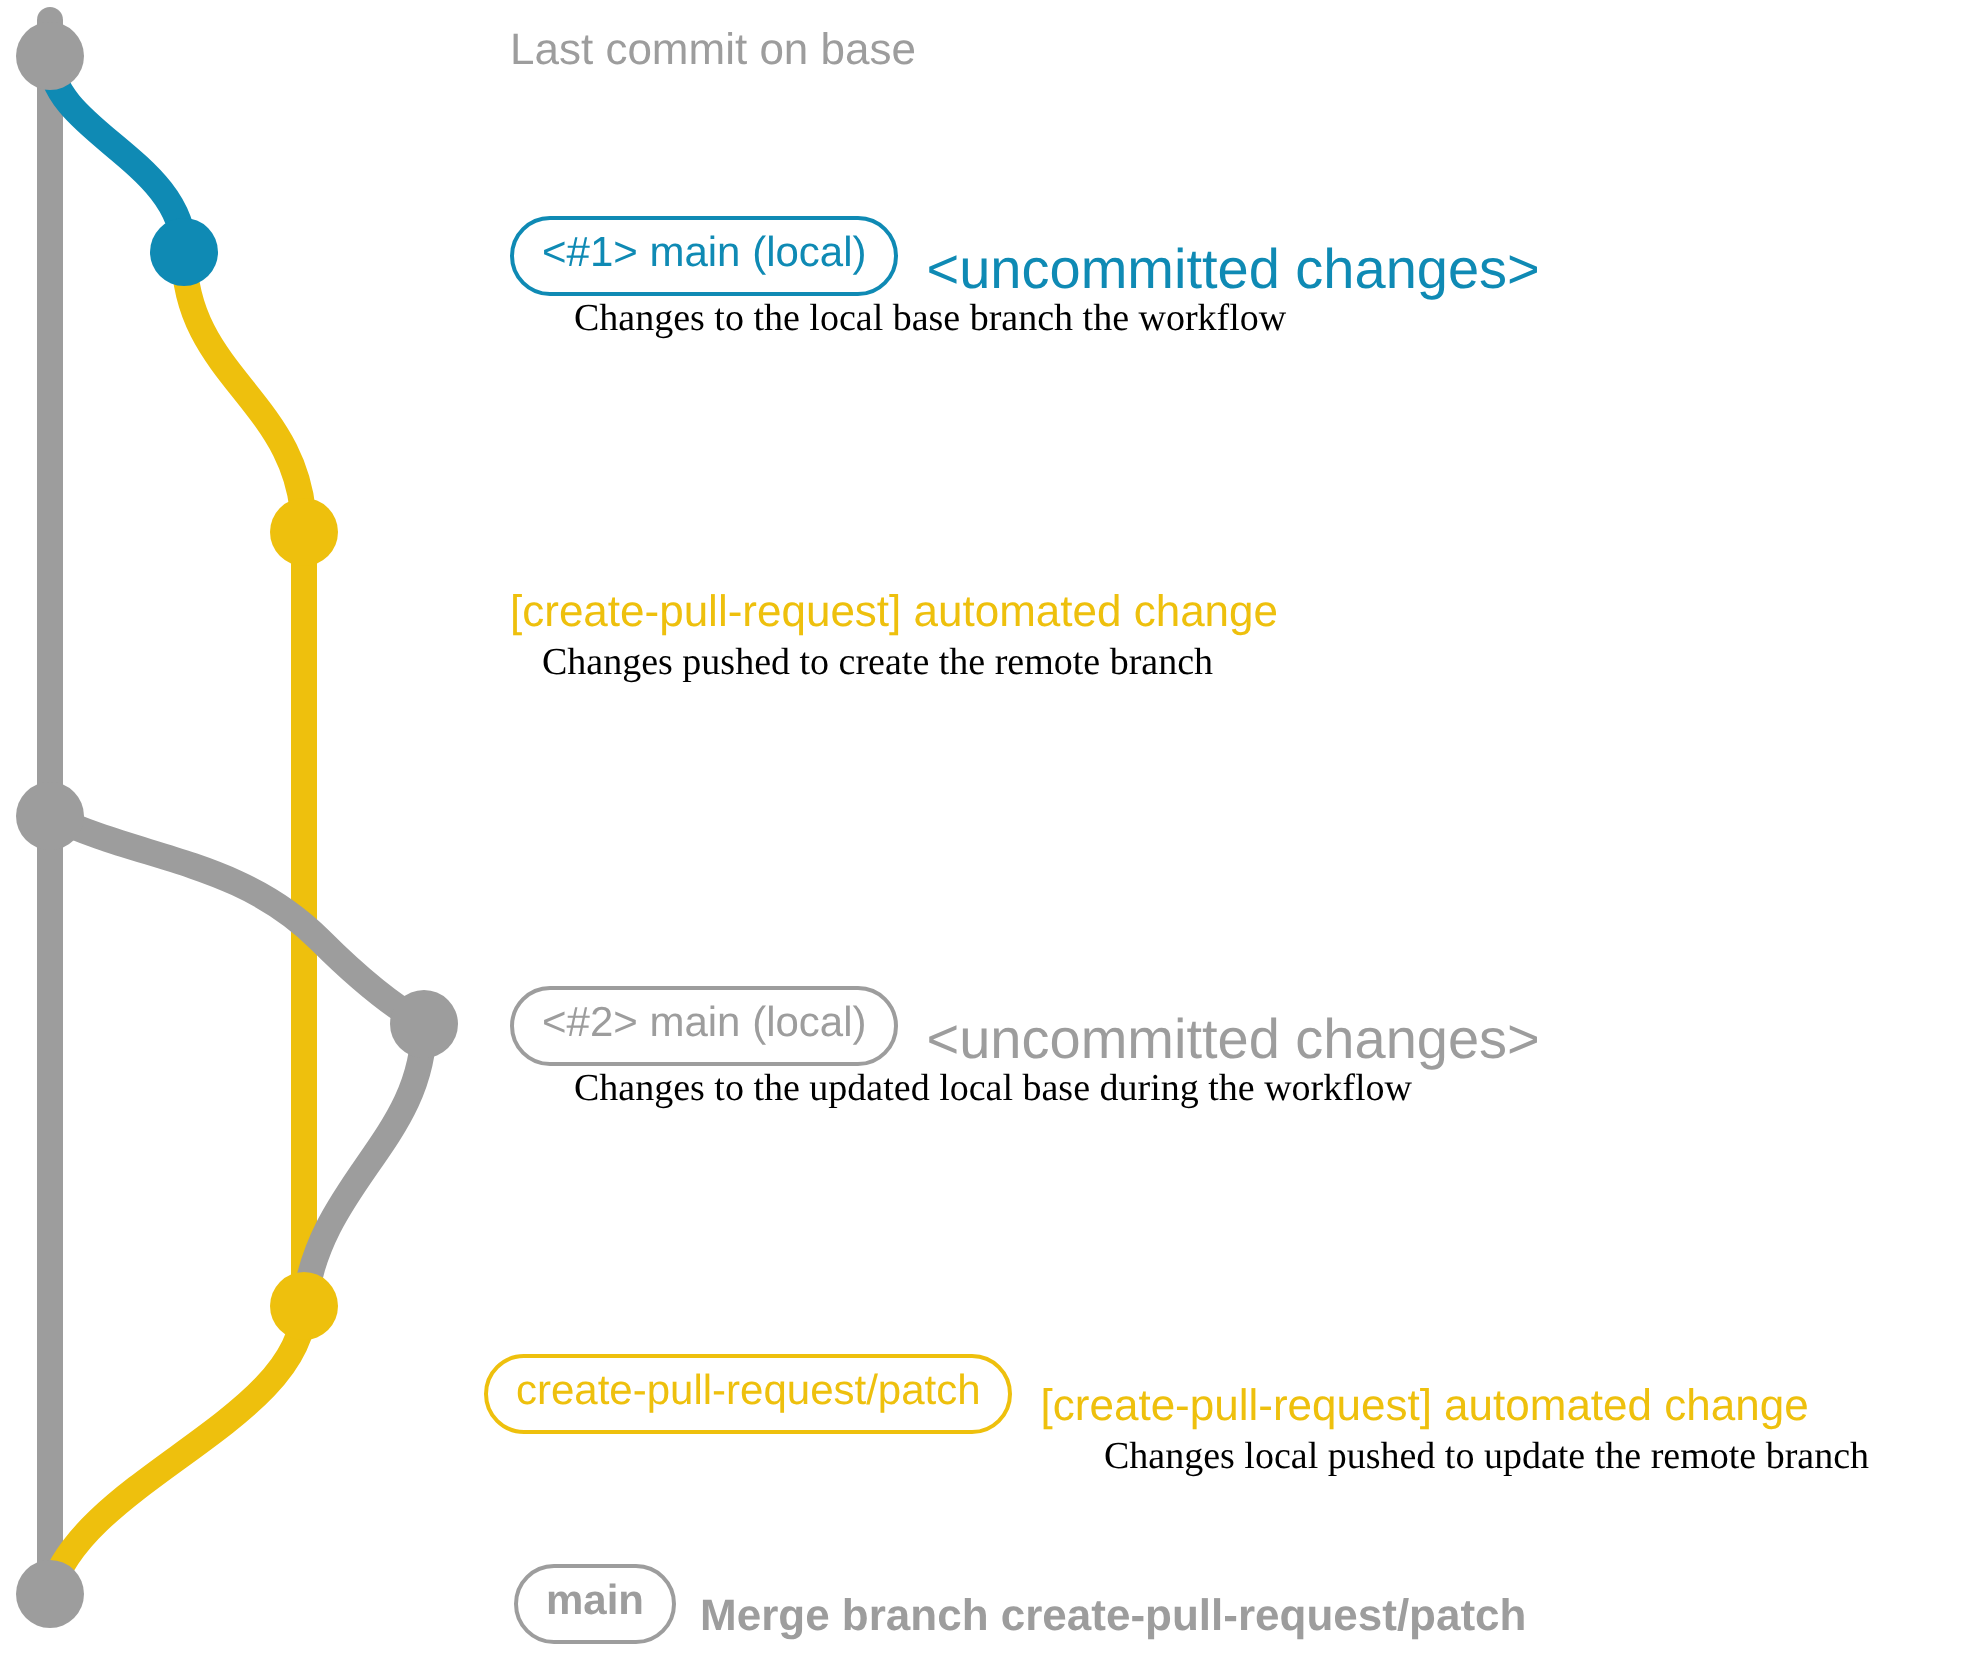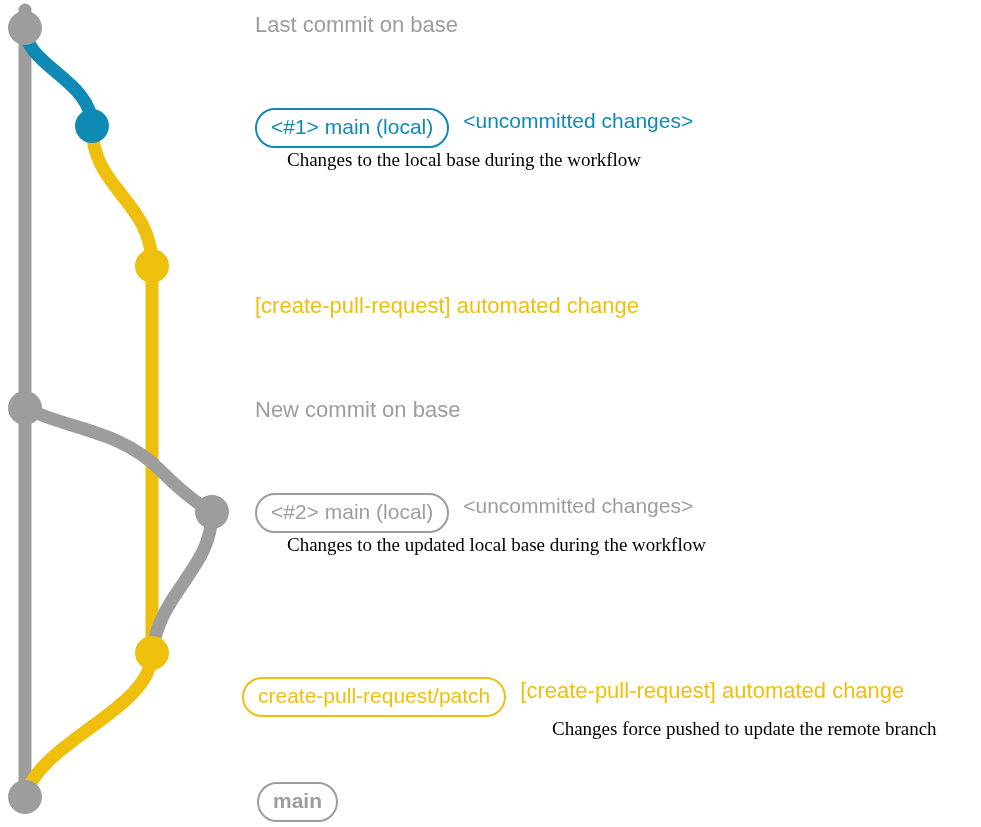--- a/index.html
+++ b/index.html
@@ -46,21 +46,21 @@
     border: 2px solid currentColor;
     padding: 4px 14px 6px 14px;
     font-family: "Liberation Sans", sans-serif;
     font-size: 21px;
     line-height: 26px;
     white-space: nowrap;
   }
 
   .subject {
     font-family: "Liberation Sans", sans-serif;
-    font-size: 21px;
+    font-size: 28px;
     line-height: 26px;
     white-space: nowrap;
   }
 
   .headline {
     font-family: "Liberation Sans", sans-serif;
     font-size: 22px;
     line-height: 28px;
     white-space: nowrap;
   }
@@ -72,21 +72,21 @@
     color: #000000;
     white-space: nowrap;
   }
 
   
   .c-blue   { color: #0f8ab4; }
   .c-yellow { color: #eec00d; margin-top: 40px; }
   .c-gray   { color: #9d9d9d; }
 
   .stack { display: flex; flex-direction: column; }
-  .inline-row { display: flex; align-items: flex-start; gap: 14px; }
+  .inline-row { display: flex; align-items: flex-end; gap: 14px; }
 
   .gap-left-a { margin-left: 32px; }
   .gap-left-c { margin-left: 32px; }
   .gap-left-d { margin-left: 16px; }
 </style>
 </head>
 <body>
 
 <svg id="graph" viewBox="0 0 981 827" xmlns="http://www.w3.org/2000/svg">
 
@@ -120,55 +120,52 @@
       <span class="headline c-gray">Last commit on base</span>
     </div>
   </div>
 
   <div class="row" style="left:255px; top:108px;">
     <div class="stack">
       <div class="inline-row">
         <span class="pill c-blue">&lt;#1&gt; main (local)</span>
         <span class="subject c-blue">&lt;uncommitted changes&gt;</span>
       </div>
-      <span class="desc gap-left-a">Changes to the local base during the workflow</span>
+      <span class="desc gap-left-a">Changes to the local base branch the workflow</span>
     </div>
   </div>
 
   <div class="row" style="left:255px; top:252px;">
     <div class="stack">
       <span class="headline c-yellow">[create-pull-request] automated change</span>
+      <span class="desc gap-left-d">Changes pushed to create the remote branch</span>
     </div>
   </div>
 
-  <div class="row" style="left:255px; top:396px;">
-    <div class="stack">
-      <span class="headline c-gray">New commit on base</span>
-    </div>
-  </div>
 
   <div class="row" style="left:255px; top:493px;">
     <div class="stack">
       <div class="inline-row">
         <span class="pill c-gray">&lt;#2&gt; main (local)</span>
         <span class="subject c-gray">&lt;uncommitted changes&gt;</span>
       </div>
       <span class="desc gap-left-c">Changes to the updated local base during the workflow</span>
     </div>
   </div>
 
   <div class="row" style="left:242px; top:637px;">
     <div class="stack">
       <div class="inline-row">
         <span class="pill c-yellow">create-pull-request/patch</span>
         <span class="headline c-yellow">[create-pull-request] automated change</span>
       </div>
-      <span class="desc" style="margin-left:310px;">Changes force pushed to update the remote branch</span>
+      <span class="desc" style="margin-left:310px;">Changes local pushed to update the remote branch</span>
     </div>
   </div>
 
   <div class="row" style="left:257px; top:782px;font-weight:bold;">
     <div class="inline-row" style="gap:12px;">
       <span class="pill c-gray">main</span>
+      <span class="headline c-gray">Merge branch create-pull-request/patch</span>
     </div>
   </div>
 
 </div>
 
 </body></html>

